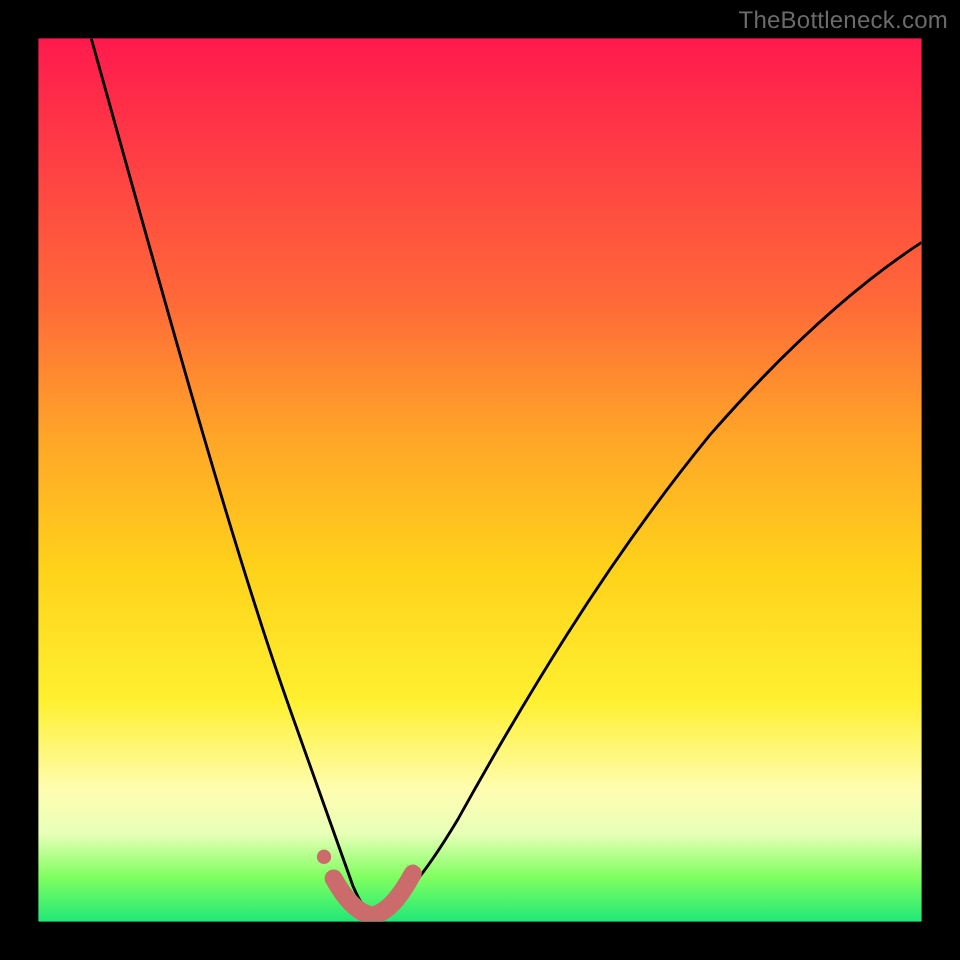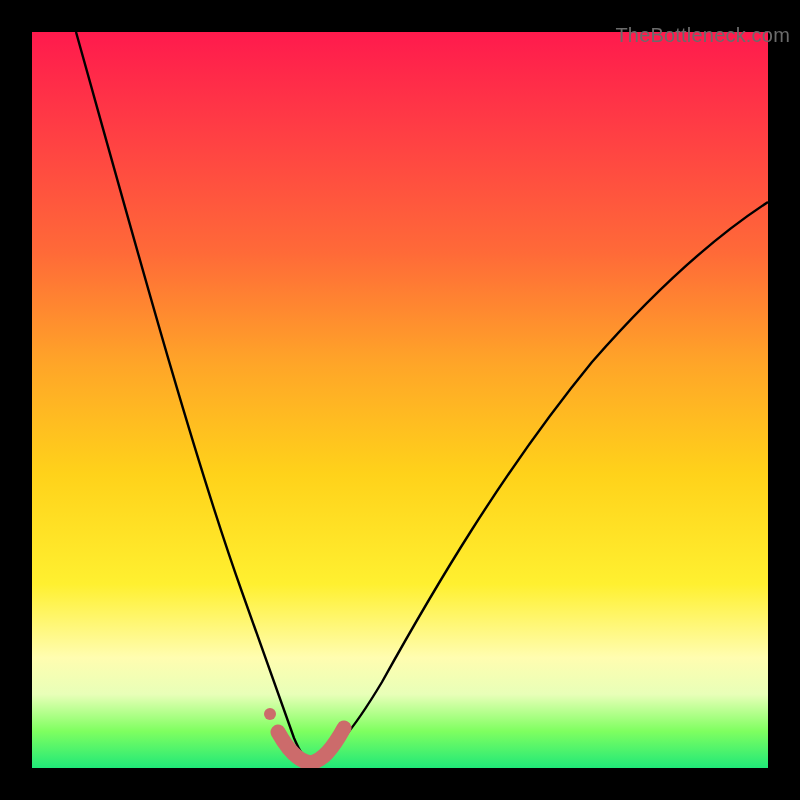--- a/index.html
+++ b/index.html
@@ -40,21 +40,20 @@
     );
   }
   .watermark {
     position: absolute;
     top: 6px;
     right: 10px;
     color: #6b6b6b;
     font-size: 20px;
     letter-spacing: 0.2px;
     font-weight: 500;
-    margin-top: 18px;
   }
   svg.curves {
     position: absolute;
     left: 0;
     right: 0;
     width: 736px;
     height: 736px;
     pointer-events: none;
   }
 </style>

